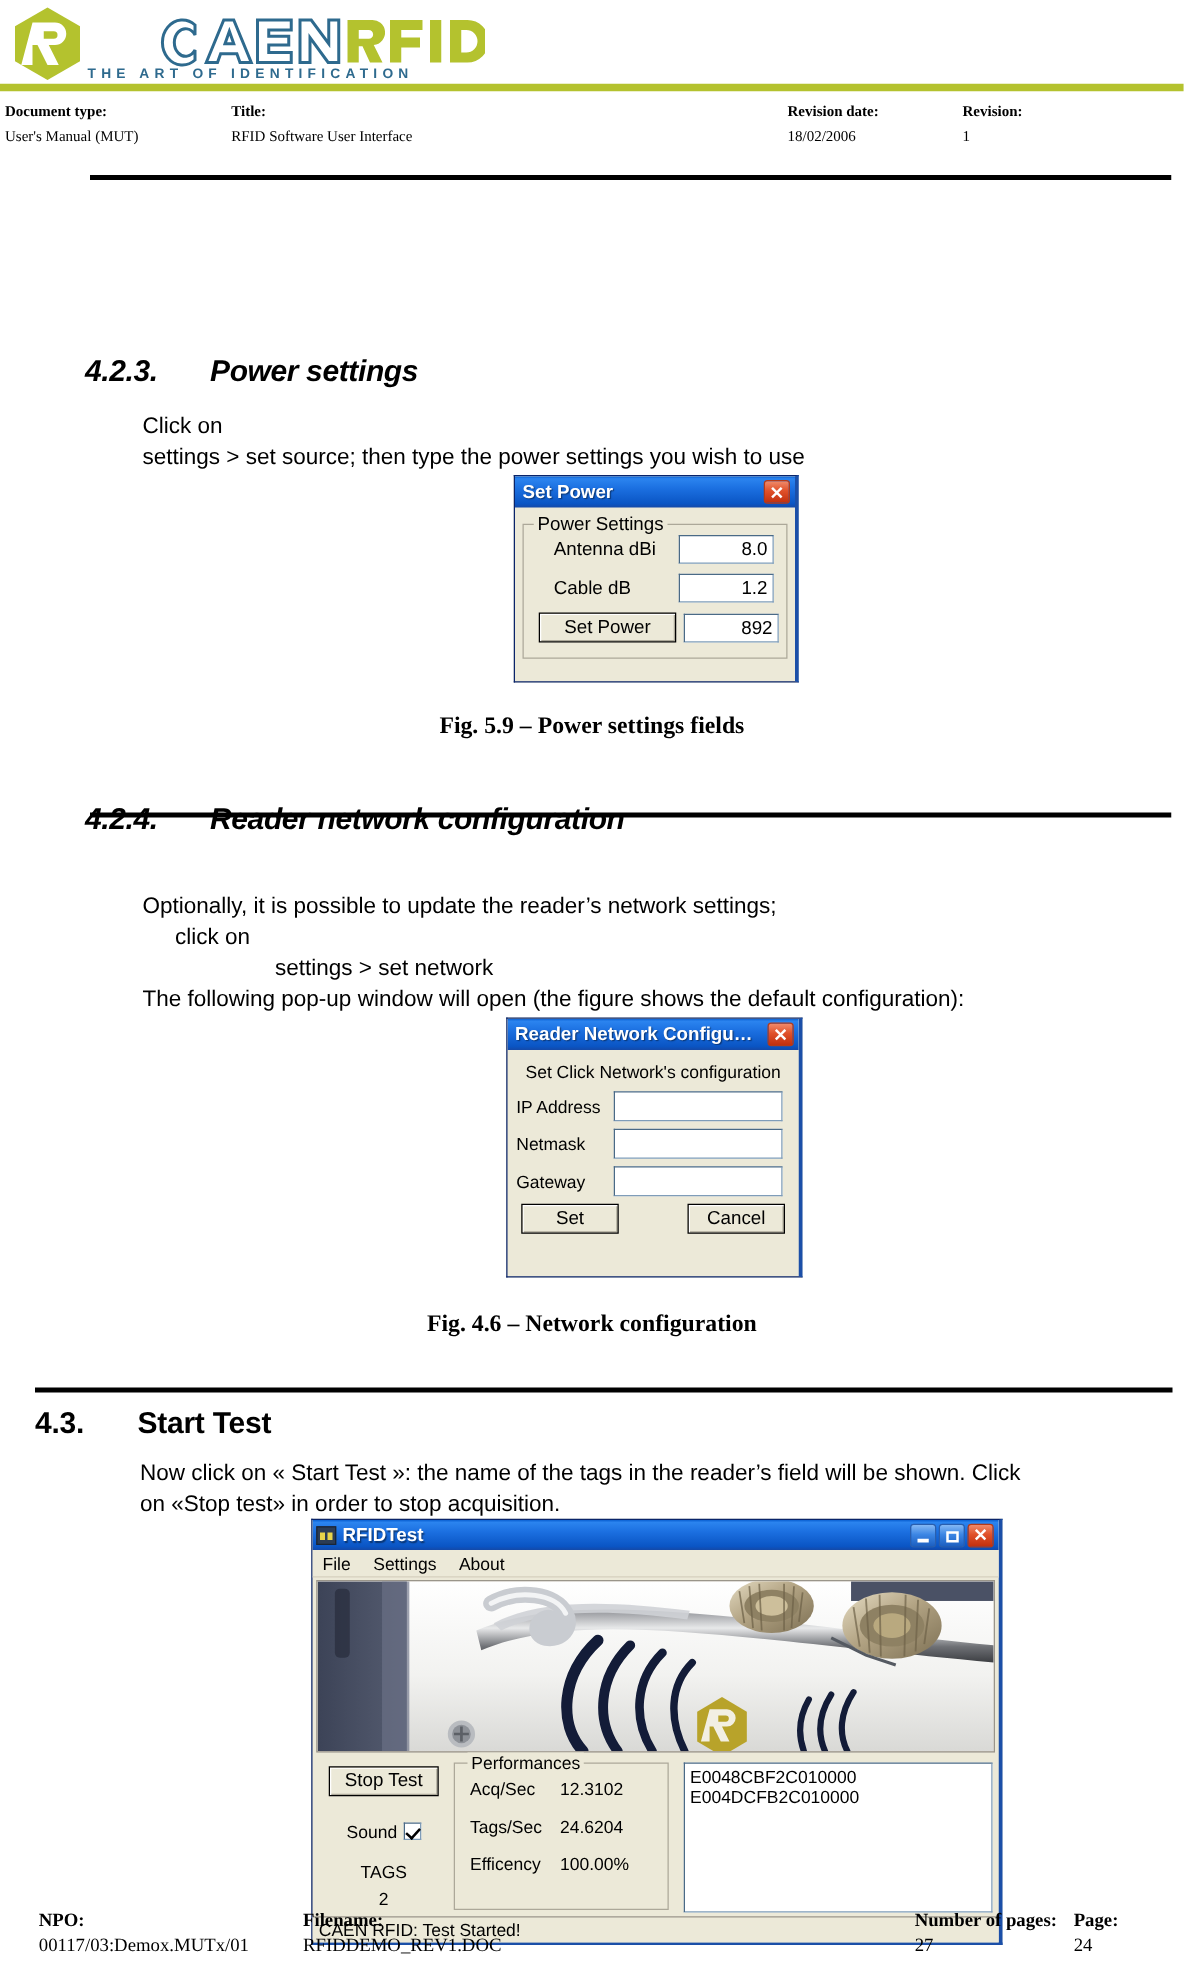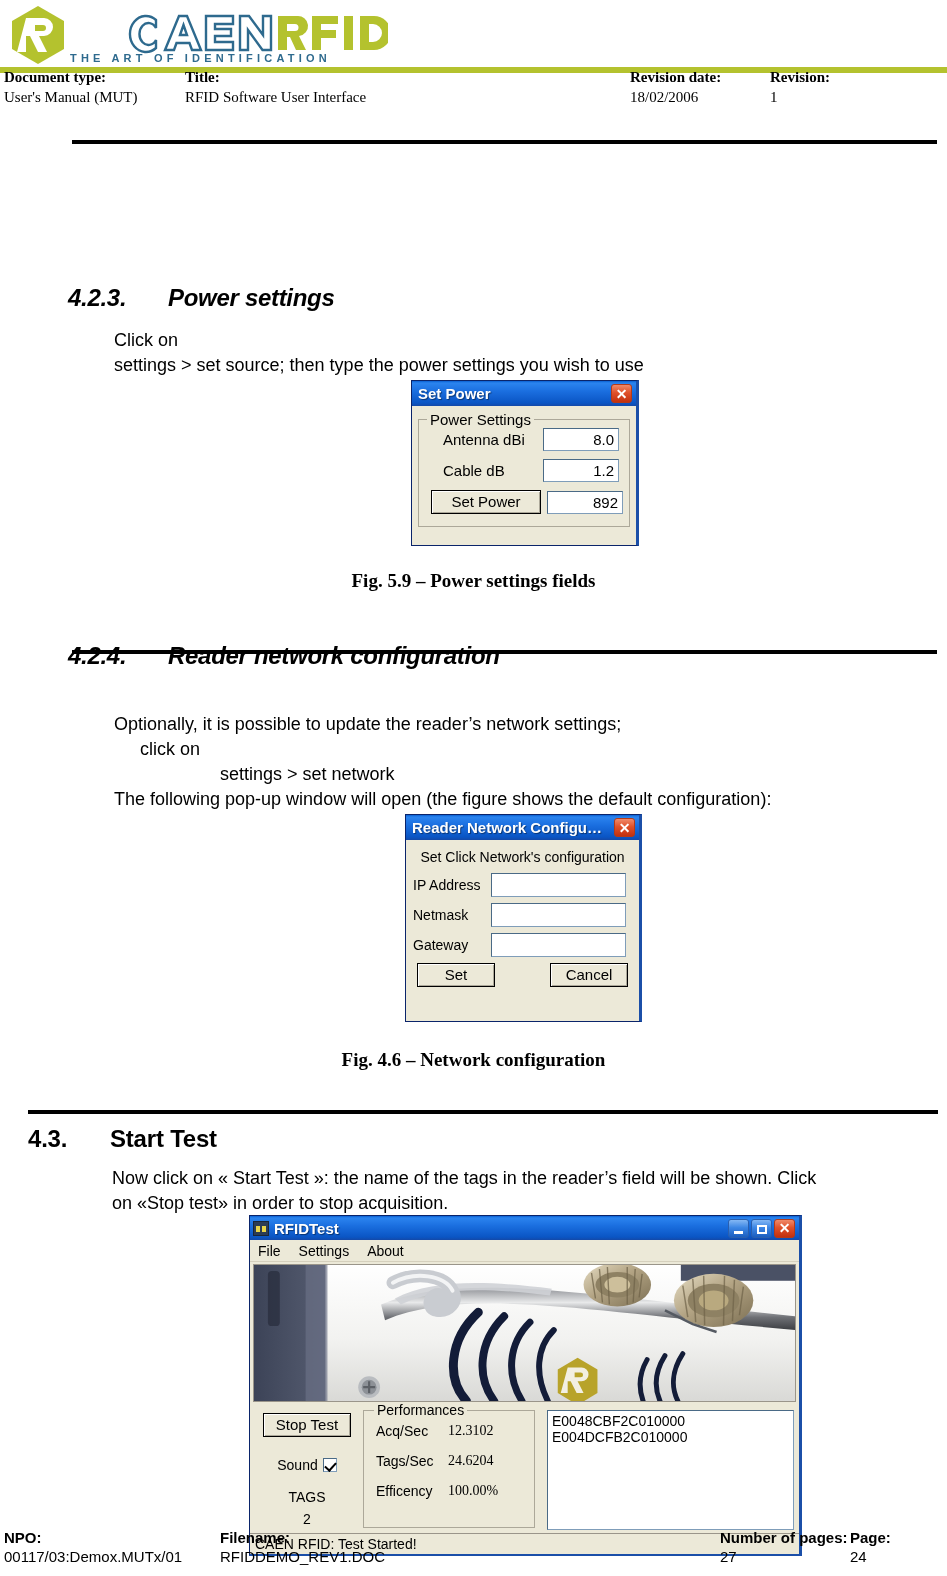--- a/index.html
+++ b/index.html
@@ -27,24 +27,24 @@
 
   .green-rule {
     position: absolute;
     left: 0; top: 67px;
     width: 947px; height: 6px;
     background: #b4c22e;
   }
 
   .hdr-table {
     position: absolute;
-    left: 0; top: 68px;
+    left: 0; top: 80px;
     width: 947px;
     font-family: "Liberation Serif", serif;
-    font-size: 15px;
+    font-size: 12px;
   }
   .hdr-row { display: flex; width: 100%; }
   .hdr-col-doctype { width: 185px; padding-left: 4px; }
   .hdr-col-title   { width: 445px; }
   .hdr-col-revdate { width: 140px; }
   .hdr-col-rev     { width: 160px; }
   .hdr-label { font-weight: bold; line-height: 19px; white-space: nowrap; }
   .hdr-value { font-weight: normal; line-height: 20px; white-space: nowrap; }
 
   .hdr-black-rule {
@@ -320,21 +320,21 @@
     position: relative;
     padding: 12px 6px 6px 6px;
     height: 118px;
   }
   .perf-box .gb-legend {
     position: absolute; top: -9px; left: 10px;
     background: #ece9d8; padding: 0 3px; font-size: 14px;
   }
   .perf-row { display: flex; margin-bottom: 14px; font-size: 14px; }
   .perf-name { width: 78px; padding-left: 6px; }
-  .perf-val { flex: 1; font-family: Liberation Serif, serif; }
+  .perf-val { flex: 1; }
 
   .taglist {
     flex: 1;
     margin: 4px 2px 0 12px;
     background: #fff;
     border: 1px solid #7f9db9;
     border-top-color: #4a6a86; border-left-color: #4a6a86;
     padding: 2px 4px;
     font-size: 14px;
     line-height: 16px;
@@ -353,22 +353,23 @@
     align-items: center;
     padding-left: 5px;
     font-size: 14px;
   }
 
   
   .footer-table {
     position: absolute;
     left: 0; top: 1528px;
     width: 947px;
-    font-family: Liberation Sans, sans-serif;
+    font-family: Liberation Serif, serif;
     font-size: 15px;
+    padding-left: 27px;
   }
   .ftr-row { display: flex; width: 100%; }
   .ftr-col-npo   { width: 220px; padding-left: 4px; }
   .ftr-col-fname { width: 500px; }
   .ftr-col-pages { width: 130px; }
   .ftr-col-page  { width: 90px; }
   .ftr-label { font-weight: bold; line-height: 19px; white-space: nowrap; }
   .ftr-value { font-weight: normal; line-height: 20px; white-space: nowrap; }
 </style>
 </head>

